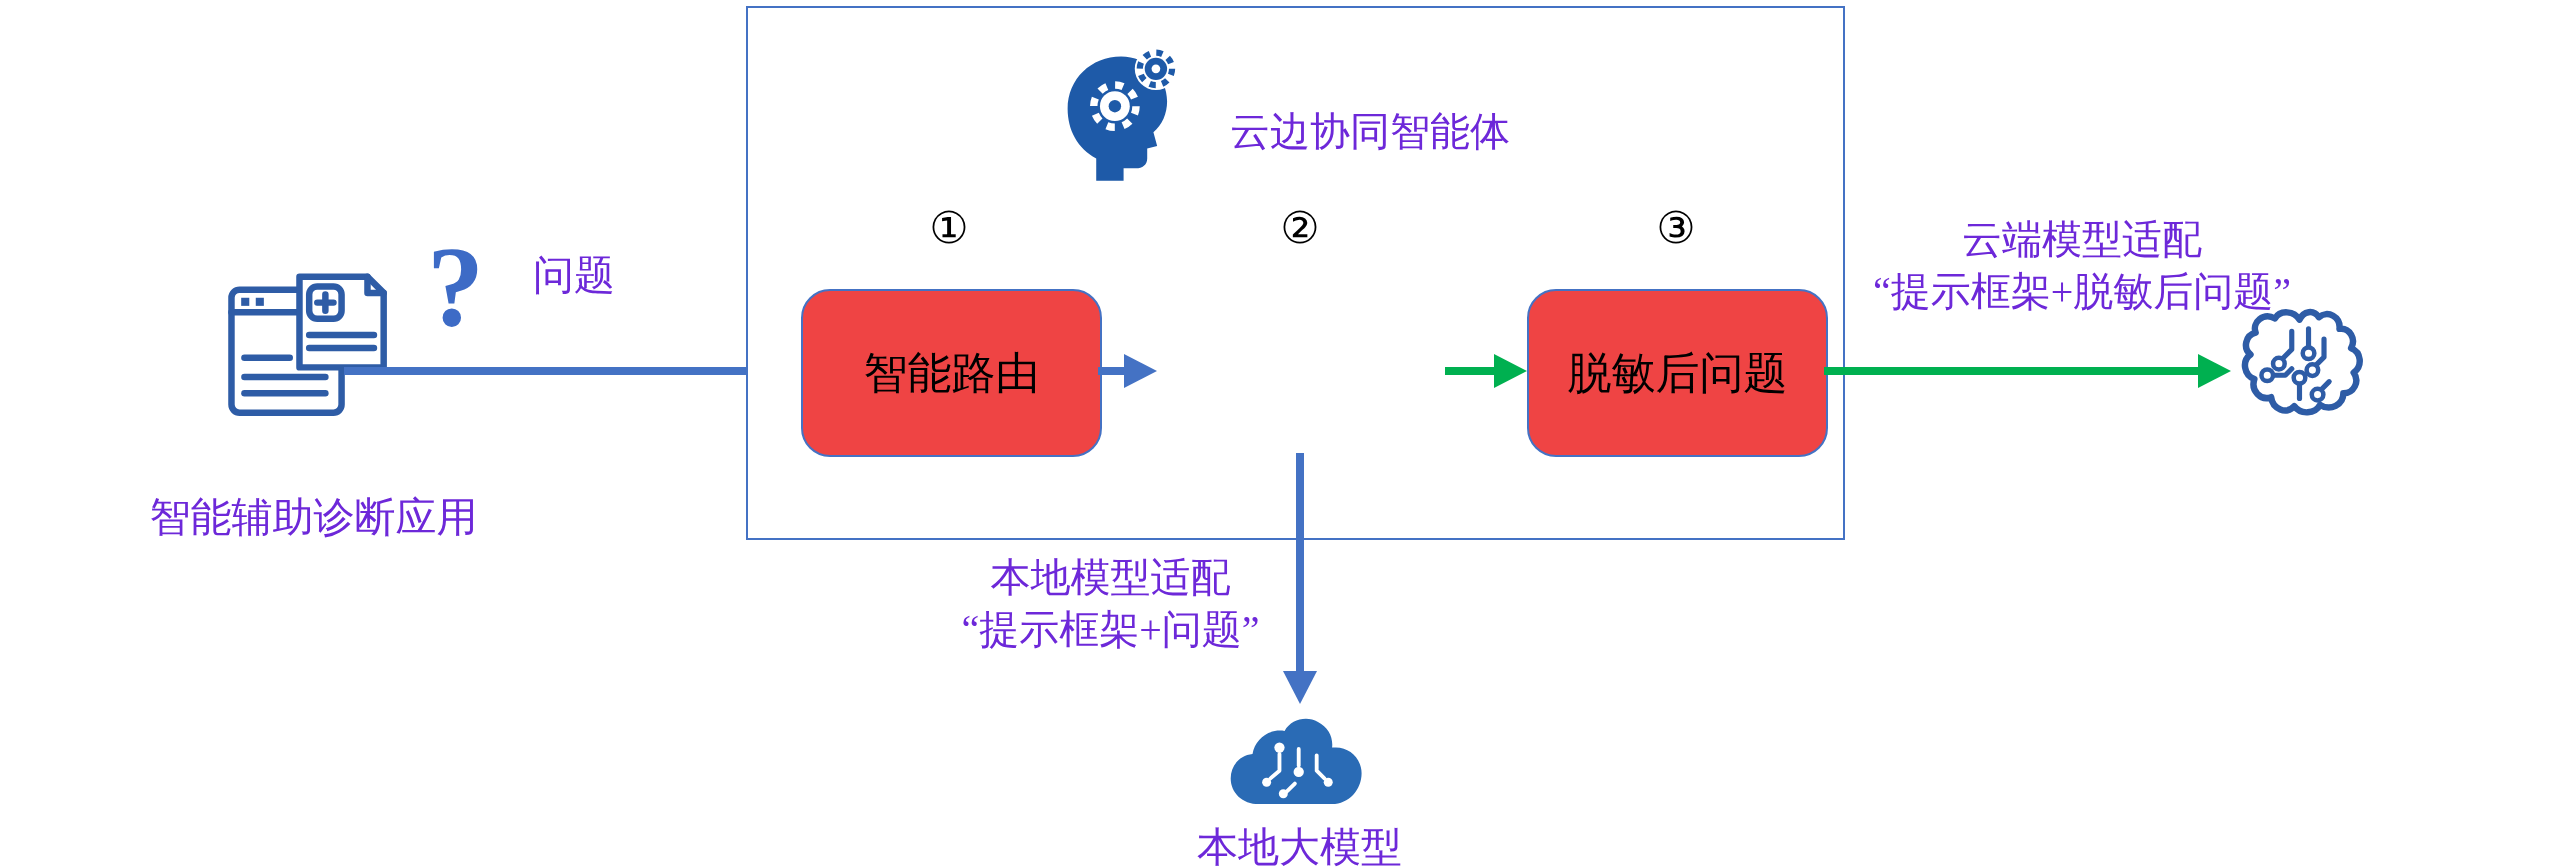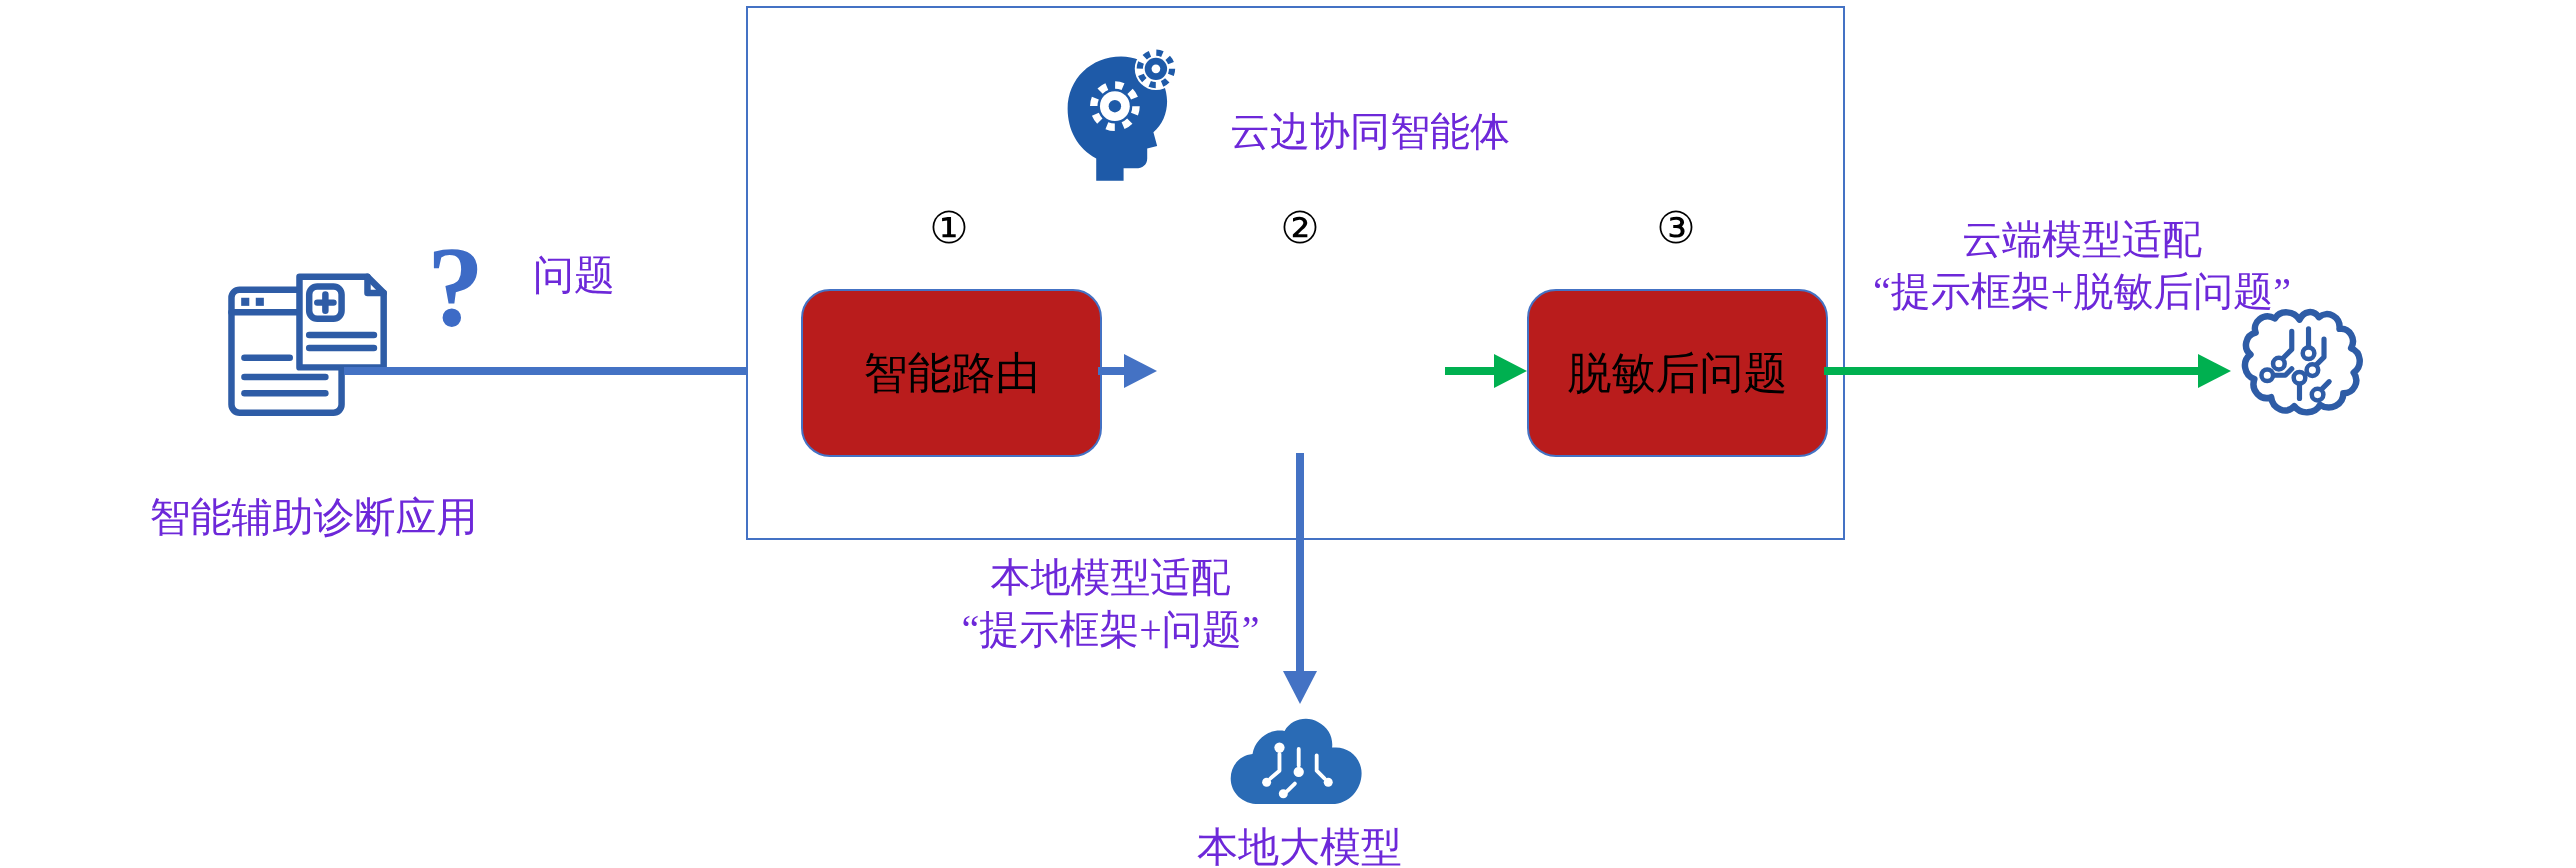--- a/index.html
+++ b/index.html
@@ -24,21 +24,21 @@
     border: 2px solid #4472C4;
     background: #ffffff;
   }
 
   
   .step-box {
     position: absolute;
     top: 289px; height: 164px;
     border: 2.7px solid #4472C4;
     border-radius: 29px;
-    background: #b91c1c;
+    background: #ef4444;
     display: flex; align-items: center; justify-content: center;
     font-size: 44px;
   }
 
   .step-number {
     position: absolute;
     top: 202px; width: 204px;
     font-size: 44px;
     text-align: center;
   }

